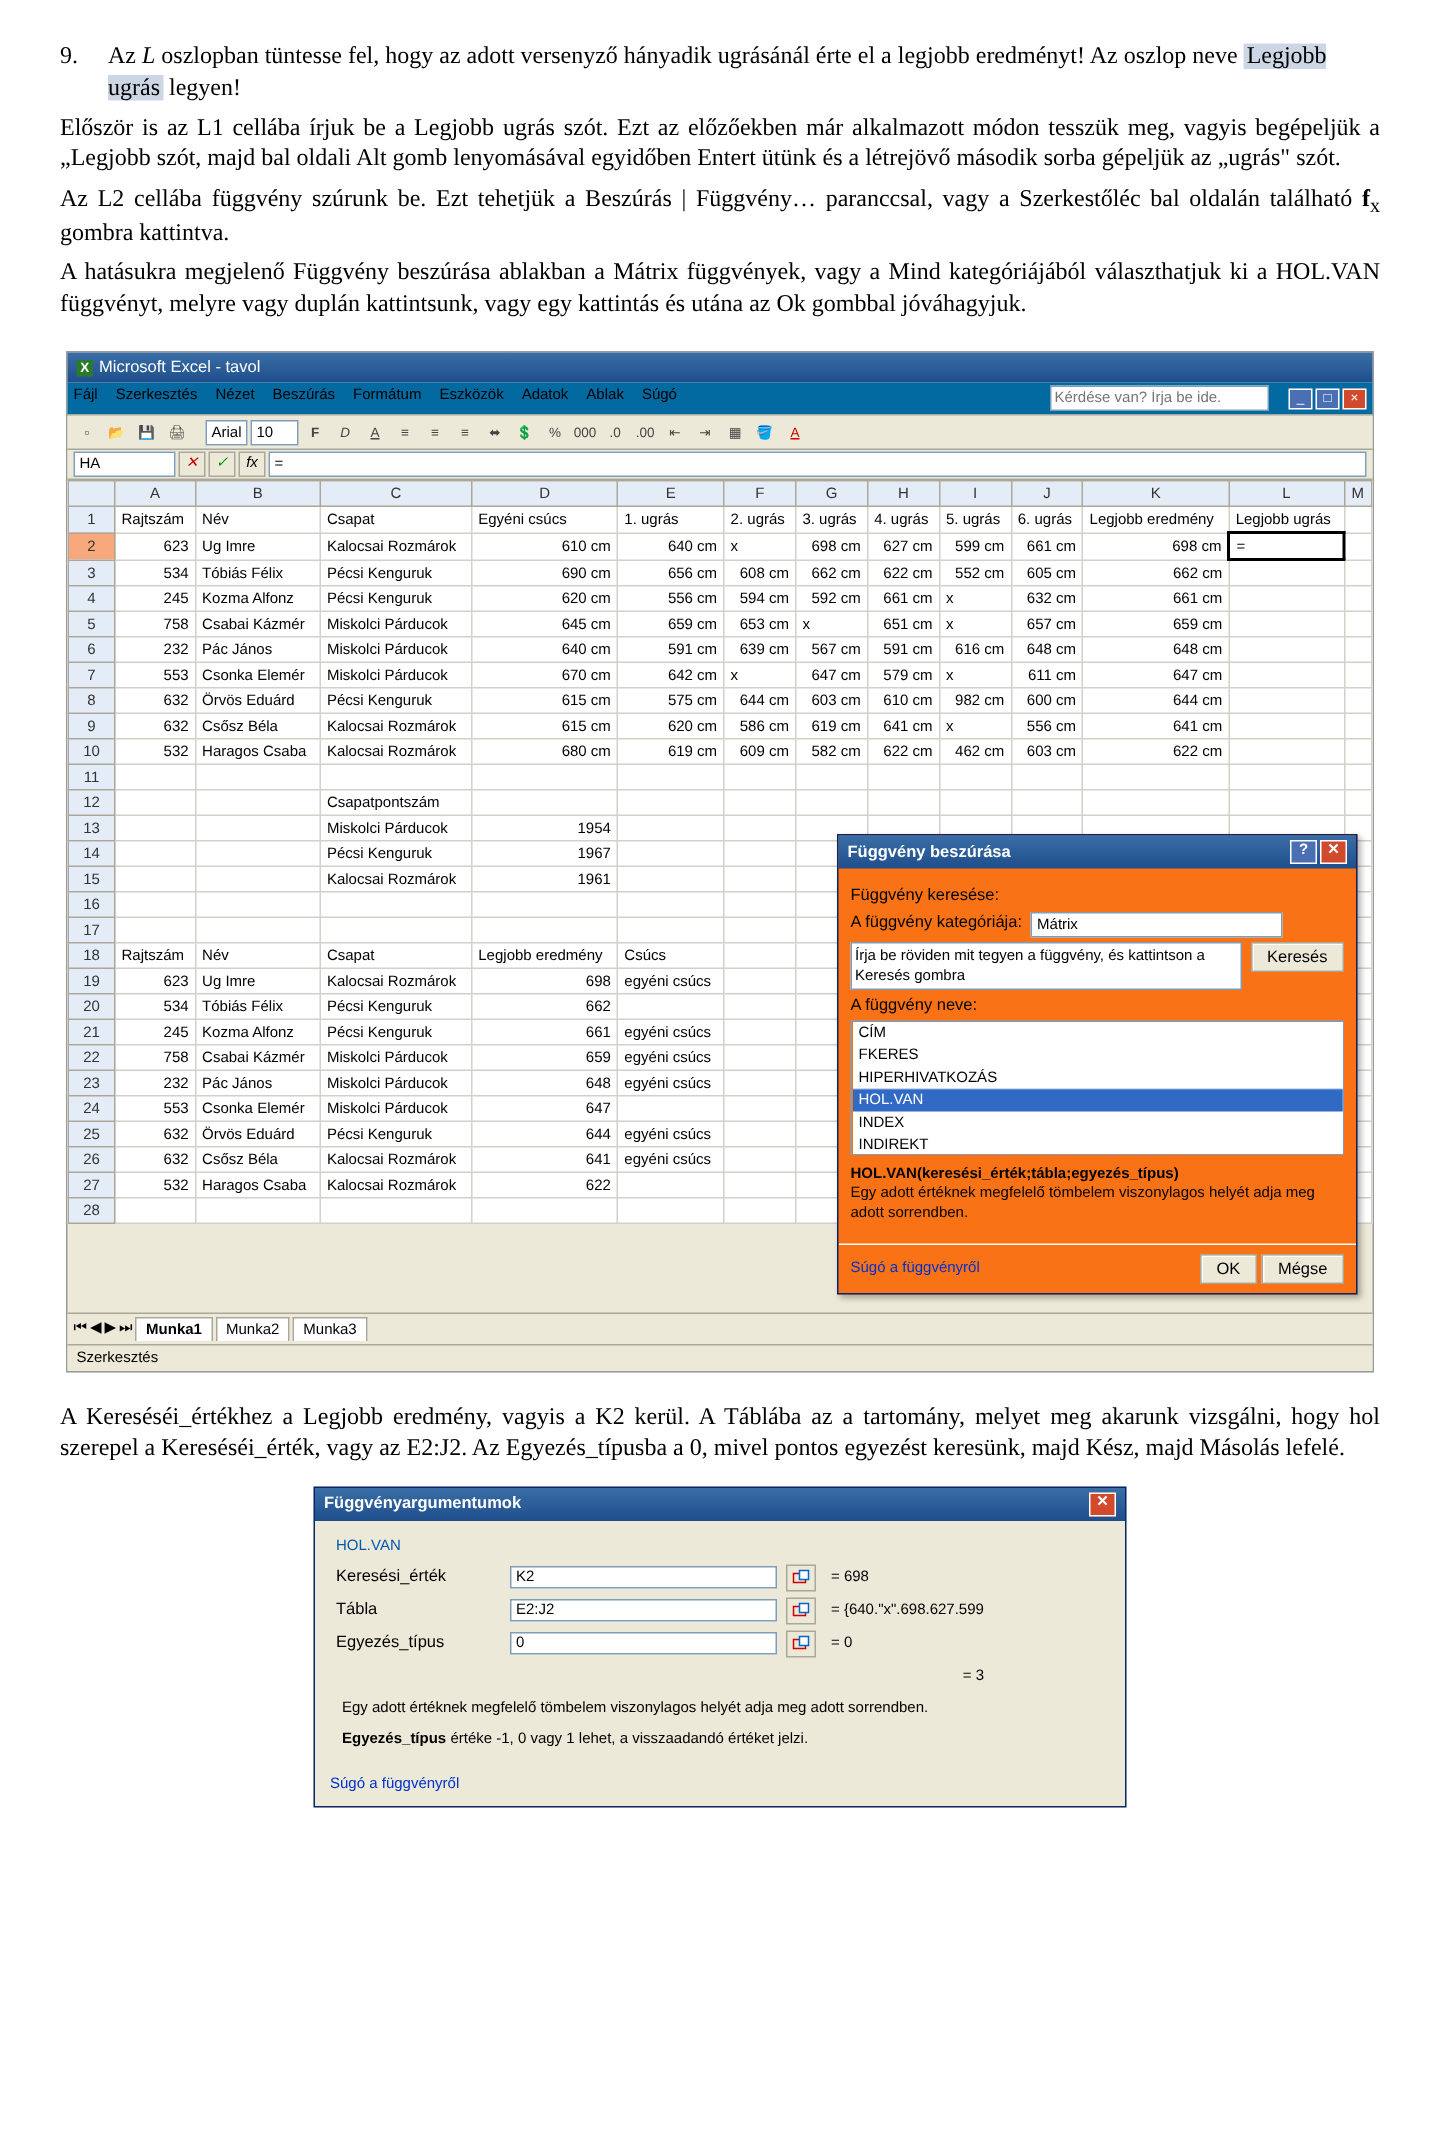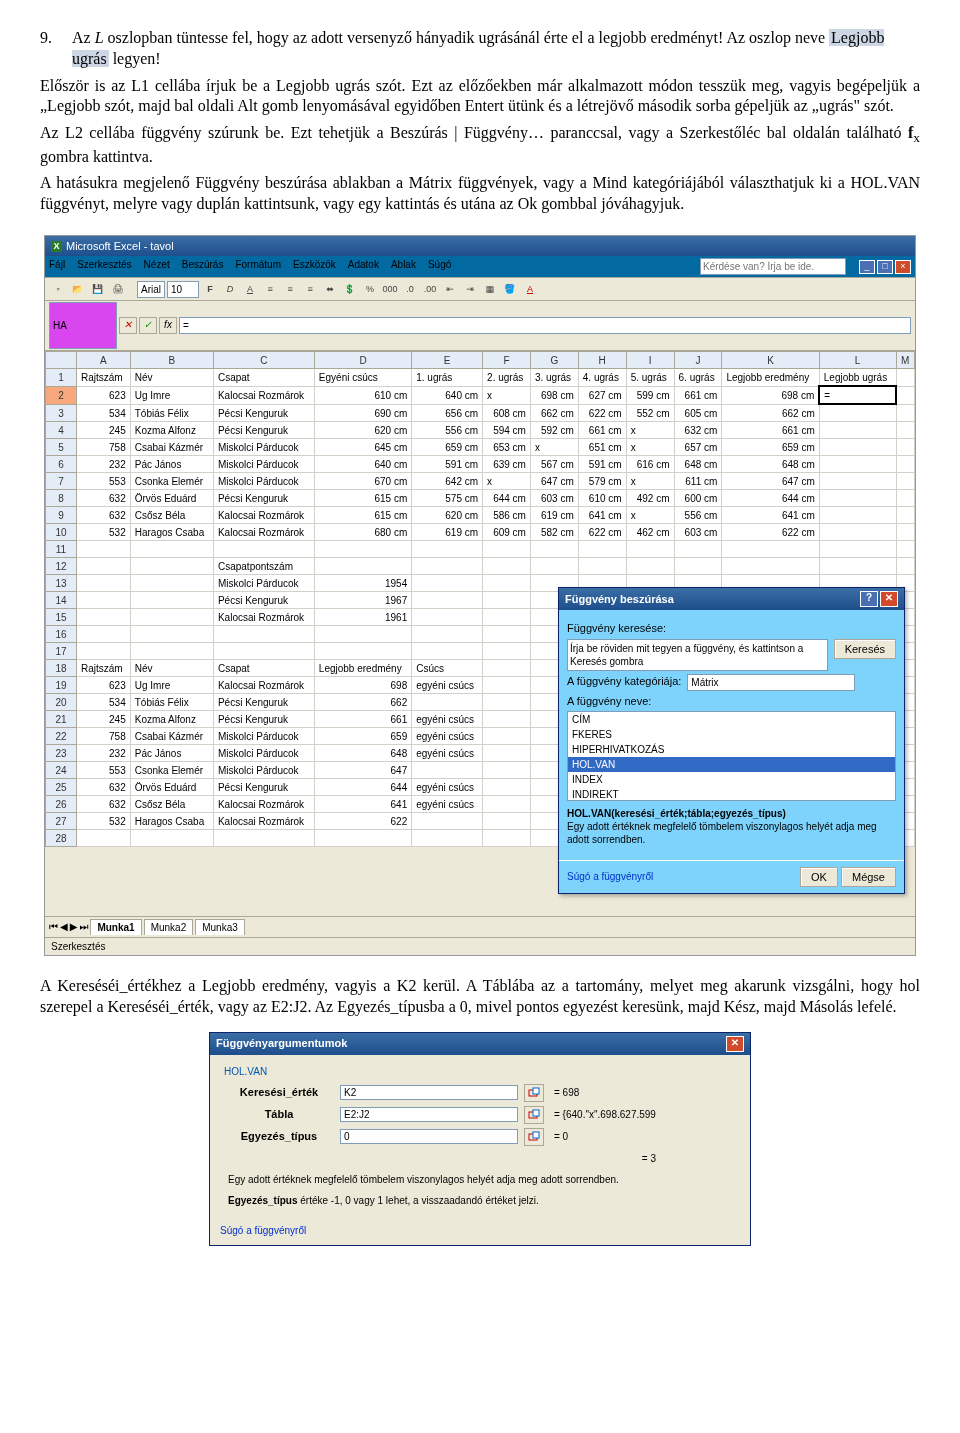--- a/index.html
+++ b/index.html
@@ -14,55 +14,55 @@
   .menubar span{cursor:default}
   .searchbox{margin-left:auto;display:flex;align-items:center;gap:5px}
   .searchbox input{font-size:10px;border:1px solid #7f9db9;width:140px;height:13px}
   .winbtns{display:flex;gap:2px;margin-left:8px}
   .winbtn{width:14px;height:12px;background:#4a6fb3;border:1px solid #fff;color:#fff;font-size:9px;text-align:center;line-height:10px}
   .winbtn.close{background:#d04a2b}
   .toolbar{background:#ece9d8;padding:2px 4px;display:flex;gap:2px;border-bottom:1px solid #aca899;align-items:center;font-size:10px;flex-wrap:wrap}
   .tbtn{width:16px;height:16px;border:1px solid #ece9d8;display:inline-flex;align-items:center;justify-content:center;font-size:9px;color:#444}
   .tdrop{border:1px solid #7f9db9;background:#fff;padding:0 3px;height:15px;display:inline-flex;align-items:center;font-size:10px}
   .formulabar{display:flex;align-items:center;background:#ece9d8;border-bottom:1px solid #aca899;padding:1px 4px;gap:2px}
-  .namebox{border:1px solid #7f9db9;background:#d946ef;width:60px;height:15px;padding:15px 3px;font-size:10px;display:flex;align-items:center}
+  .namebox{border:1px solid #7f9db9;background:#ffffff;width:60px;height:15px;padding:0 3px;font-size:10px;display:flex;align-items:center}
   .fxbtn{width:16px;height:15px;border:1px solid #aca899;text-align:center;font-style:italic;font-size:10px;background:#ece9d8}
   .formulain{flex:1;border:1px solid #7f9db9;background:#fff;height:15px;padding:0 3px;font-size:10px;display:flex;align-items:center}
   .grid{background:#fff;overflow:auto}
   table.sheet{border-collapse:collapse;font-size:10px;width:100%}
   table.sheet th{background:#e4ecf7;border:1px solid #aca899;padding:1px 4px;font-weight:normal;color:#333;text-align:center;height:14px}
   table.sheet td{border:1px solid #d4d0c8;padding:1px 4px;height:14px;white-space:nowrap}
   table.sheet th.rowh{background:#e4ecf7;width:22px;text-align:center}
   table.sheet th.rowh.sel{background:#f7a87c}
   table.sheet td.r{text-align:right}
   table.sheet td.sel{border:2px solid #000}
   .tabs{background:#ece9d8;border-top:1px solid #aca899;padding:2px 4px;font-size:10px;display:flex;gap:2px;align-items:center}
   .tab{padding:1px 6px;border:1px solid #aca899;border-bottom:none;background:#fff}
   .tab.active{font-weight:bold}
   .status{background:#ece9d8;border-top:1px solid #aca899;padding:2px 6px;font-size:10px}
-  .dialog{position:relative;margin:-260px 10px 22px auto;width:345px;background:#7dd3fc;border:1px solid #0a246a;box-shadow:2px 2px 4px rgba(0,0,0,.3);font-size:11px}
+  .dialog{position:relative;margin:-260px 10px 12px auto;width:345px;background:#f97316;border:1px solid #0a246a;box-shadow:2px 2px 4px rgba(0,0,0,.3);font-size:11px}
   .dlg-title{background:linear-gradient(#3a6ea5,#1e4e8c);color:#fff;padding:3px 6px;display:flex;align-items:center;font-weight:bold}
   .dlg-title .qbtn{margin-left:auto;width:16px;height:14px;background:#4a6fb3;border:1px solid #fff;color:#fff;text-align:center;font-size:10px;line-height:12px}
   .dlg-title .cbtn{width:16px;height:14px;background:#d04a2b;border:1px solid #fff;color:#fff;text-align:center;font-size:10px;margin-left:2px;line-height:12px}
   .dlg-body{padding:8px}
   .dlg-body label{display:block;margin:3px 0}
   .fldrow{display:flex;align-items:flex-start;gap:6px;margin:3px 0}
   .txtarea{flex:1;border:1px solid #7f9db9;background:#fff;padding:2px;font-size:10px;height:26px}
   .dbtn{border:1px solid #aca899;background:#ece9d8;padding:1px 10px;font-size:11px;height:20px;box-shadow:1px 1px 0 #fff inset}
   .combo{border:1px solid #7f9db9;background:#fff;padding:1px 3px;width:160px;font-size:10px}
   .listbox{border:1px solid #7f9db9;background:#fff;height:88px;overflow:auto;font-size:10px}
   .listbox div{padding:1px 4px}
   .listbox div.sel{background:#316ac5;color:#fff}
   .desc{font-size:10px;margin:6px 0}
   .dlg-foot{display:flex;justify-content:space-between;align-items:center;padding:6px 8px;border-top:1px solid #fff}
   .link{color:#0030cc;font-size:10px}
   
   .argdialog{width:540px;margin:14px auto;background:#ece9d8;border:1px solid #0a246a;font-family:Tahoma,Arial,sans-serif;font-size:11px}
   .argrow{display:flex;align-items:center;gap:6px;margin:4px 10px}
-  .argrow .lab{width:110px;text-align:center;font-weight:bold}
+  .argrow .lab{width:110px;text-align:left;font-weight:normal}
   .argrow .inp{border:1px solid #7f9db9;background:#fff;width:170px;padding:1px 3px;font-size:10px}
   .argrow .refbtn{width:18px;height:16px;border:1px solid #aca899;background:#ece9d8;display:inline-flex;align-items:center;justify-content:center}
   .refbtn svg{width:12px;height:12px}
   .argrow .res{font-size:10px;margin-left:4px}
   .argdesc{margin:8px 14px;font-size:10px}
   .argfoot{display:flex;align-items:center;padding:6px 10px;border-top:1px solid #fff;gap:20px}
 </style>
 </head>
 <body>
 
@@ -292,21 +292,21 @@
           <tr>
             <th class="rowh">8</th>
             <td class="r">632</td>
             <td class="">Örvös Eduárd</td>
             <td class="">Pécsi Kenguruk</td>
             <td class="r">615 cm</td>
             <td class="r">575 cm</td>
             <td class="r">644 cm</td>
             <td class="r">603 cm</td>
             <td class="r">610 cm</td>
-            <td class="r">492 cm</td>
+            <td class="r">982 cm</td>
             <td class="r">600 cm</td>
             <td class="r">644 cm</td>
             <td class=""></td>
             <td class=""></td>
           </tr>
         </tbody>
         <tbody>
           <tr>
             <th class="rowh">9</th>
             <td class="r">632</td>
@@ -671,26 +671,26 @@
 
   <div class="dialog">
     <div class="dlg-title">
       <span>Függvény beszúrása</span>
       <span class="qbtn">?</span>
       <span class="cbtn">✕</span>
     </div>
     <div class="dlg-body">
       <label>Függvény keresése:</label>
       <div class="fldrow">
+        <span>A függvény kategóriája:</span>
+        <div class="combo">Mátrix</div>
+      </div>
+      <div class="fldrow">
         <div class="txtarea">Írja be röviden mit tegyen a függvény, és kattintson a Keresés gombra</div>
         <button class="dbtn">Keresés</button>
-      </div>
-      <div class="fldrow">
-        <span>A függvény kategóriája:</span>
-        <div class="combo">Mátrix</div>
       </div>
       <label>A függvény neve:</label>
       <div class="listbox" id="fnlist">
           <div>CÍM</div>
           <div>FKERES</div>
           <div>HIPERHIVATKOZÁS</div>
           <div class="sel">HOL.VAN</div>
           <div>INDEX</div>
           <div>INDIREKT</div>
         </div>

